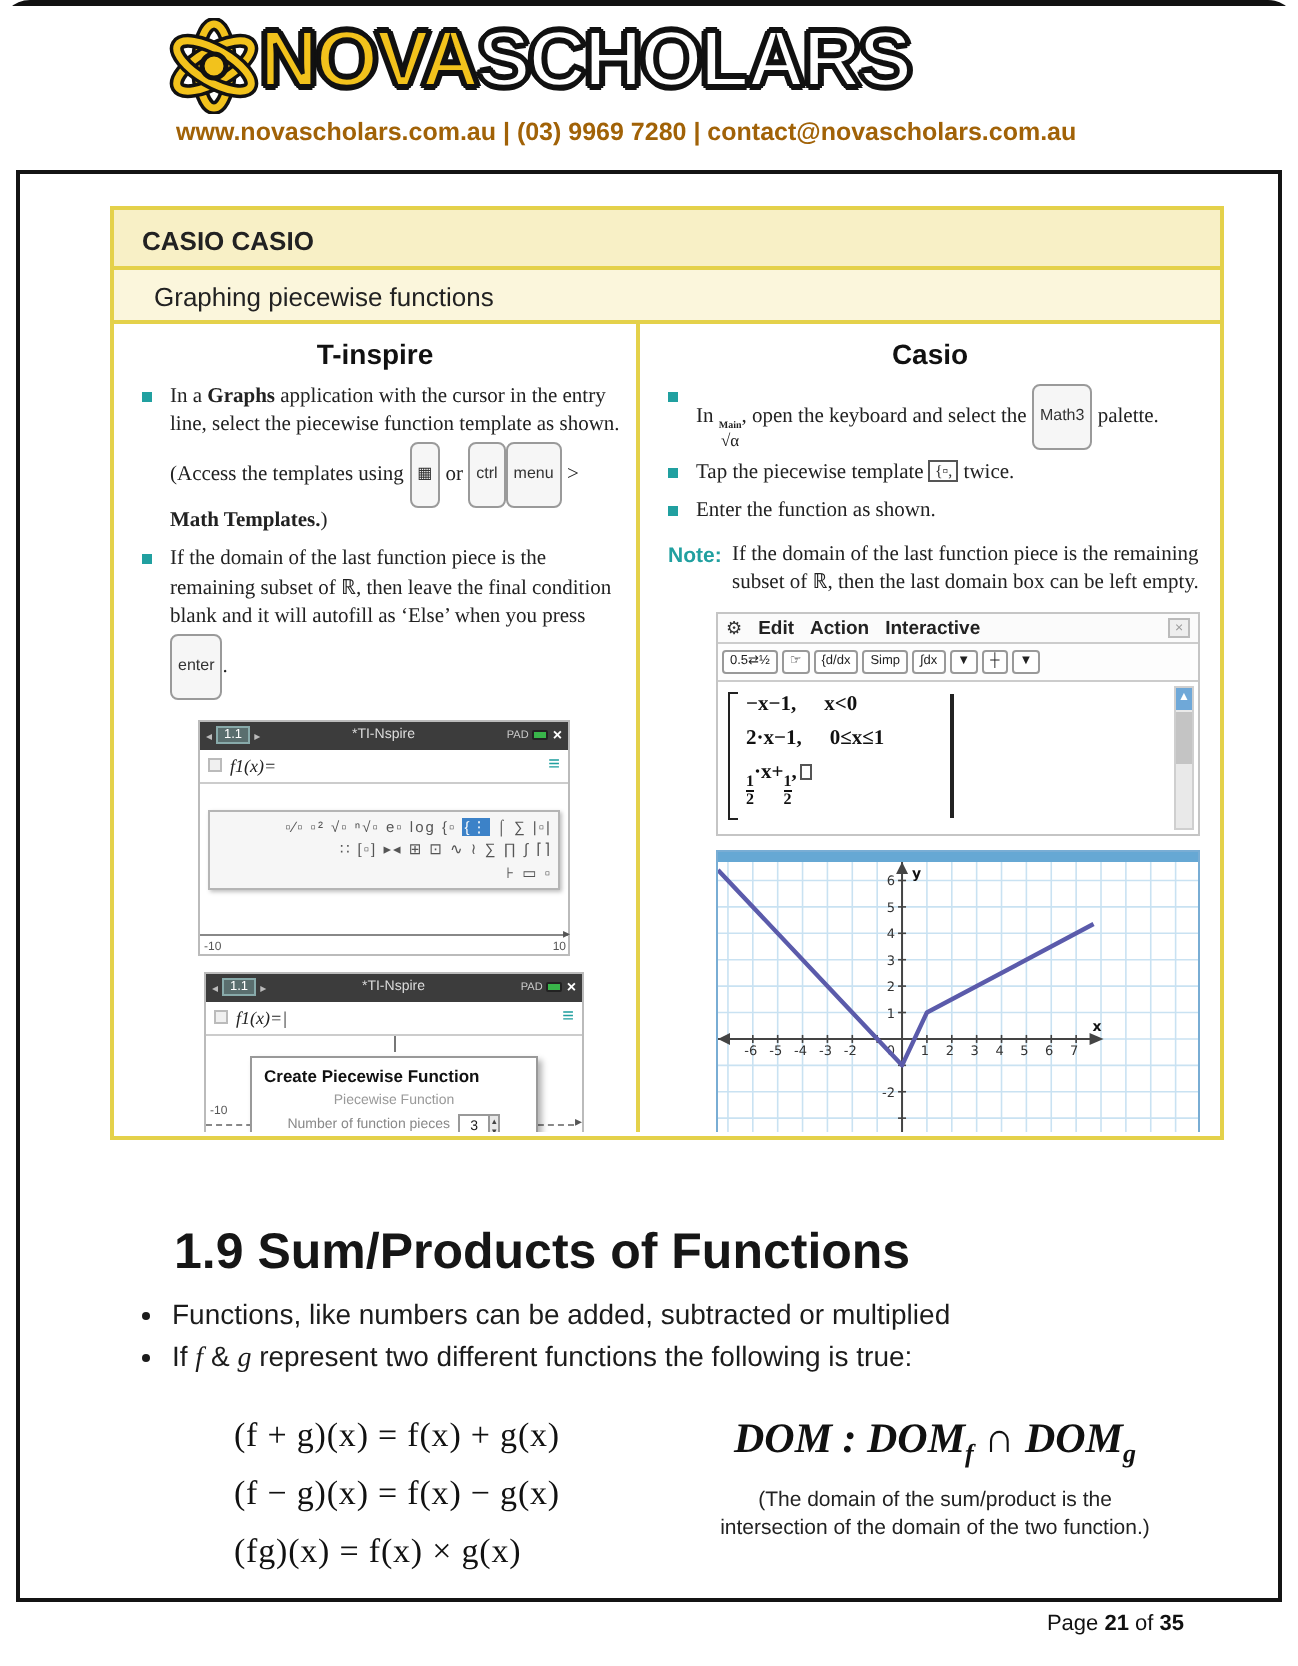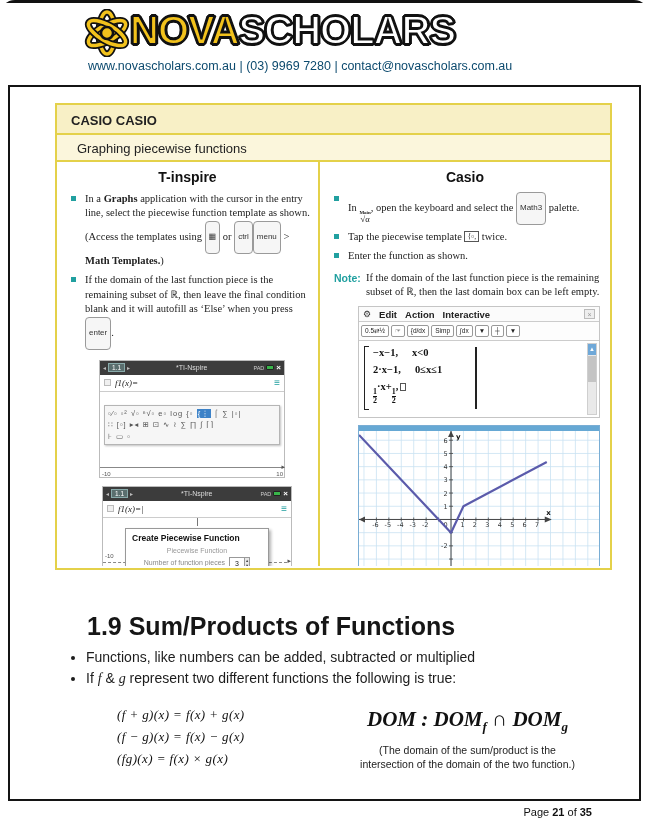--- a/index.html
+++ b/index.html
@@ -9,21 +9,21 @@
   .topline { position:absolute; top:0; left:0; width:649px; height:3px; background:#111; }
 
   
   .logo-icon { position:absolute; top:9px; left:84px; }
   .brand { position:absolute; top:8px; left:130px; font-size:40px; font-weight:bold;
            letter-spacing:-1px; white-space:nowrap;
            -webkit-text-stroke:2px #111;
            text-shadow:-2px 0 #111,2px 0 #111,0 -2px #111,0 2px #111,-1px -1px #111,1px 1px #111,-1px 1px #111,1px -1px #111; }
   .brand .nova { color:#f2c21c; }
   .brand .scholars { color:#ffffff; }
-  .contact { position:absolute; top:59px; left:88px; font-size:12.5px; color:#0c4a6e; }
+  .contact { position:absolute; top:59px; left:88px; font-size:12.5px; color:#a16207;font-weight:bold; }
 
   
   .contentbox { position:absolute; top:85px; left:8px; width:633px; height:716px;
                 border:2px solid #141414; background:#fff; }
 
   
   .skilltable { position:absolute; top:16px; left:45px; width:557px; height:467px;
                 border:2px solid #e4d14a; }
   .trow.title { height:30px; background:#f8f0c6; border-bottom:2px solid #e4d14a;
                 font-size:13px; font-weight:bold; color:#222; padding:8px 14px 0; }
@@ -70,21 +70,21 @@
   .batt { width:8px; height:5px; background:#39b54a; border:1px solid #222; border-radius:1px; }
   .tix { font-size:8px; color:#fff; font-weight:bold; line-height:1; }
   .tientry { height:17px; border-bottom:1px solid #ccc; display:flex; align-items:center; padding:0 4px; gap:4px; }
   .cb { width:7px; height:7px; border:1px solid #bbb; background:#f0f0f0; }
   .fx { font-size:9px; font-style:italic; color:#222; flex:1; }
   .hamb { color:#21a0a0; font-size:10px; line-height:1; }
   .tibody { position:relative; height:72px; background:#fff; }
   .vstub { position:absolute; left:50%; top:0; width:1px; height:13px; background:#777; }
   .palette { position:relative; z-index:2; margin:13px auto 0; width:176px; background:#f6f6f6;
              border:1px solid #b5b5b5; padding:2px 3px; box-shadow:1px 1px 2px rgba(0,0,0,.25); }
-  .prow { font-size:7.5px; color:#555; line-height:1.55; white-space:nowrap; letter-spacing:1px; }
+  .prow { font-size:7.5px; color:#555; line-height:1.55; white-space:nowrap; letter-spacing:1px;text-align:right; }
   .prow .hl { background:#3c82c8; color:#fff; padding:0 1px; }
   .haxisline { position:absolute; left:0; right:0; bottom:9px; border-top:1px solid #888; }
   .axlab { position:absolute; bottom:0; font-size:6px; color:#555; }
   .axlab.l { left:2px; }
   .axlab.r { right:1px; }
   .axarrow { position:absolute; right:-1px; bottom:6px; font-size:7px; color:#555; }
 
   .tibody2 { position:relative; height:81px; background:#fff; }
   .haxis2 { position:absolute; left:0; right:4px; top:44px; border-top:1px dashed #888; }
   .vax2a { position:absolute; left:50%; top:0; width:1px; height:8px; background:#777; }
@@ -141,21 +141,21 @@
   .cagraph { width:242px; margin:7px 0 0 38px; border:1px solid #79add4; background:#fff; }
   .cagraph .strip { height:5px; background:#66a8d4; }
   .cagraph svg { display:block; font-family:"DejaVu Sans",sans-serif; }
 
   
   .h19 { position:absolute; left:77px; top:525px; font-size:25px; font-weight:bold; color:#161616; }
   ul.dots { position:absolute; left:60px; top:562px; width:520px; padding-left:16px; }
   ul.dots li { font-size:14px; color:#1c1c1c; margin-bottom:5px; }
   ul.dots .fg { font-family:"Liberation Serif",serif; font-style:italic; }
   .eqs { position:absolute; left:107px; top:617px; font-family:"Liberation Serif",serif;
-         font-style:italic; font-size:13px; line-height:1.7; color:#111; letter-spacing:.4px; }
+         font-size:17px; line-height:1.7; color:#111; letter-spacing:.4px; }
   .domblock { position:absolute; left:310px; top:620px; width:295px; text-align:center; }
   .dom { font-family:"Liberation Serif",serif; font-style:italic; font-weight:bold;
          font-size:21px; color:#111; }
   .dom sub { font-size:13px; }
   .domcap { margin-top:8px; font-size:10.5px; line-height:1.35; color:#222; }
   .domcap span { display:block; }
 
   
   .pagefoot { position:absolute; top:806px; right:57px; font-size:11px; color:#111; white-space:pre; }
 </style>

